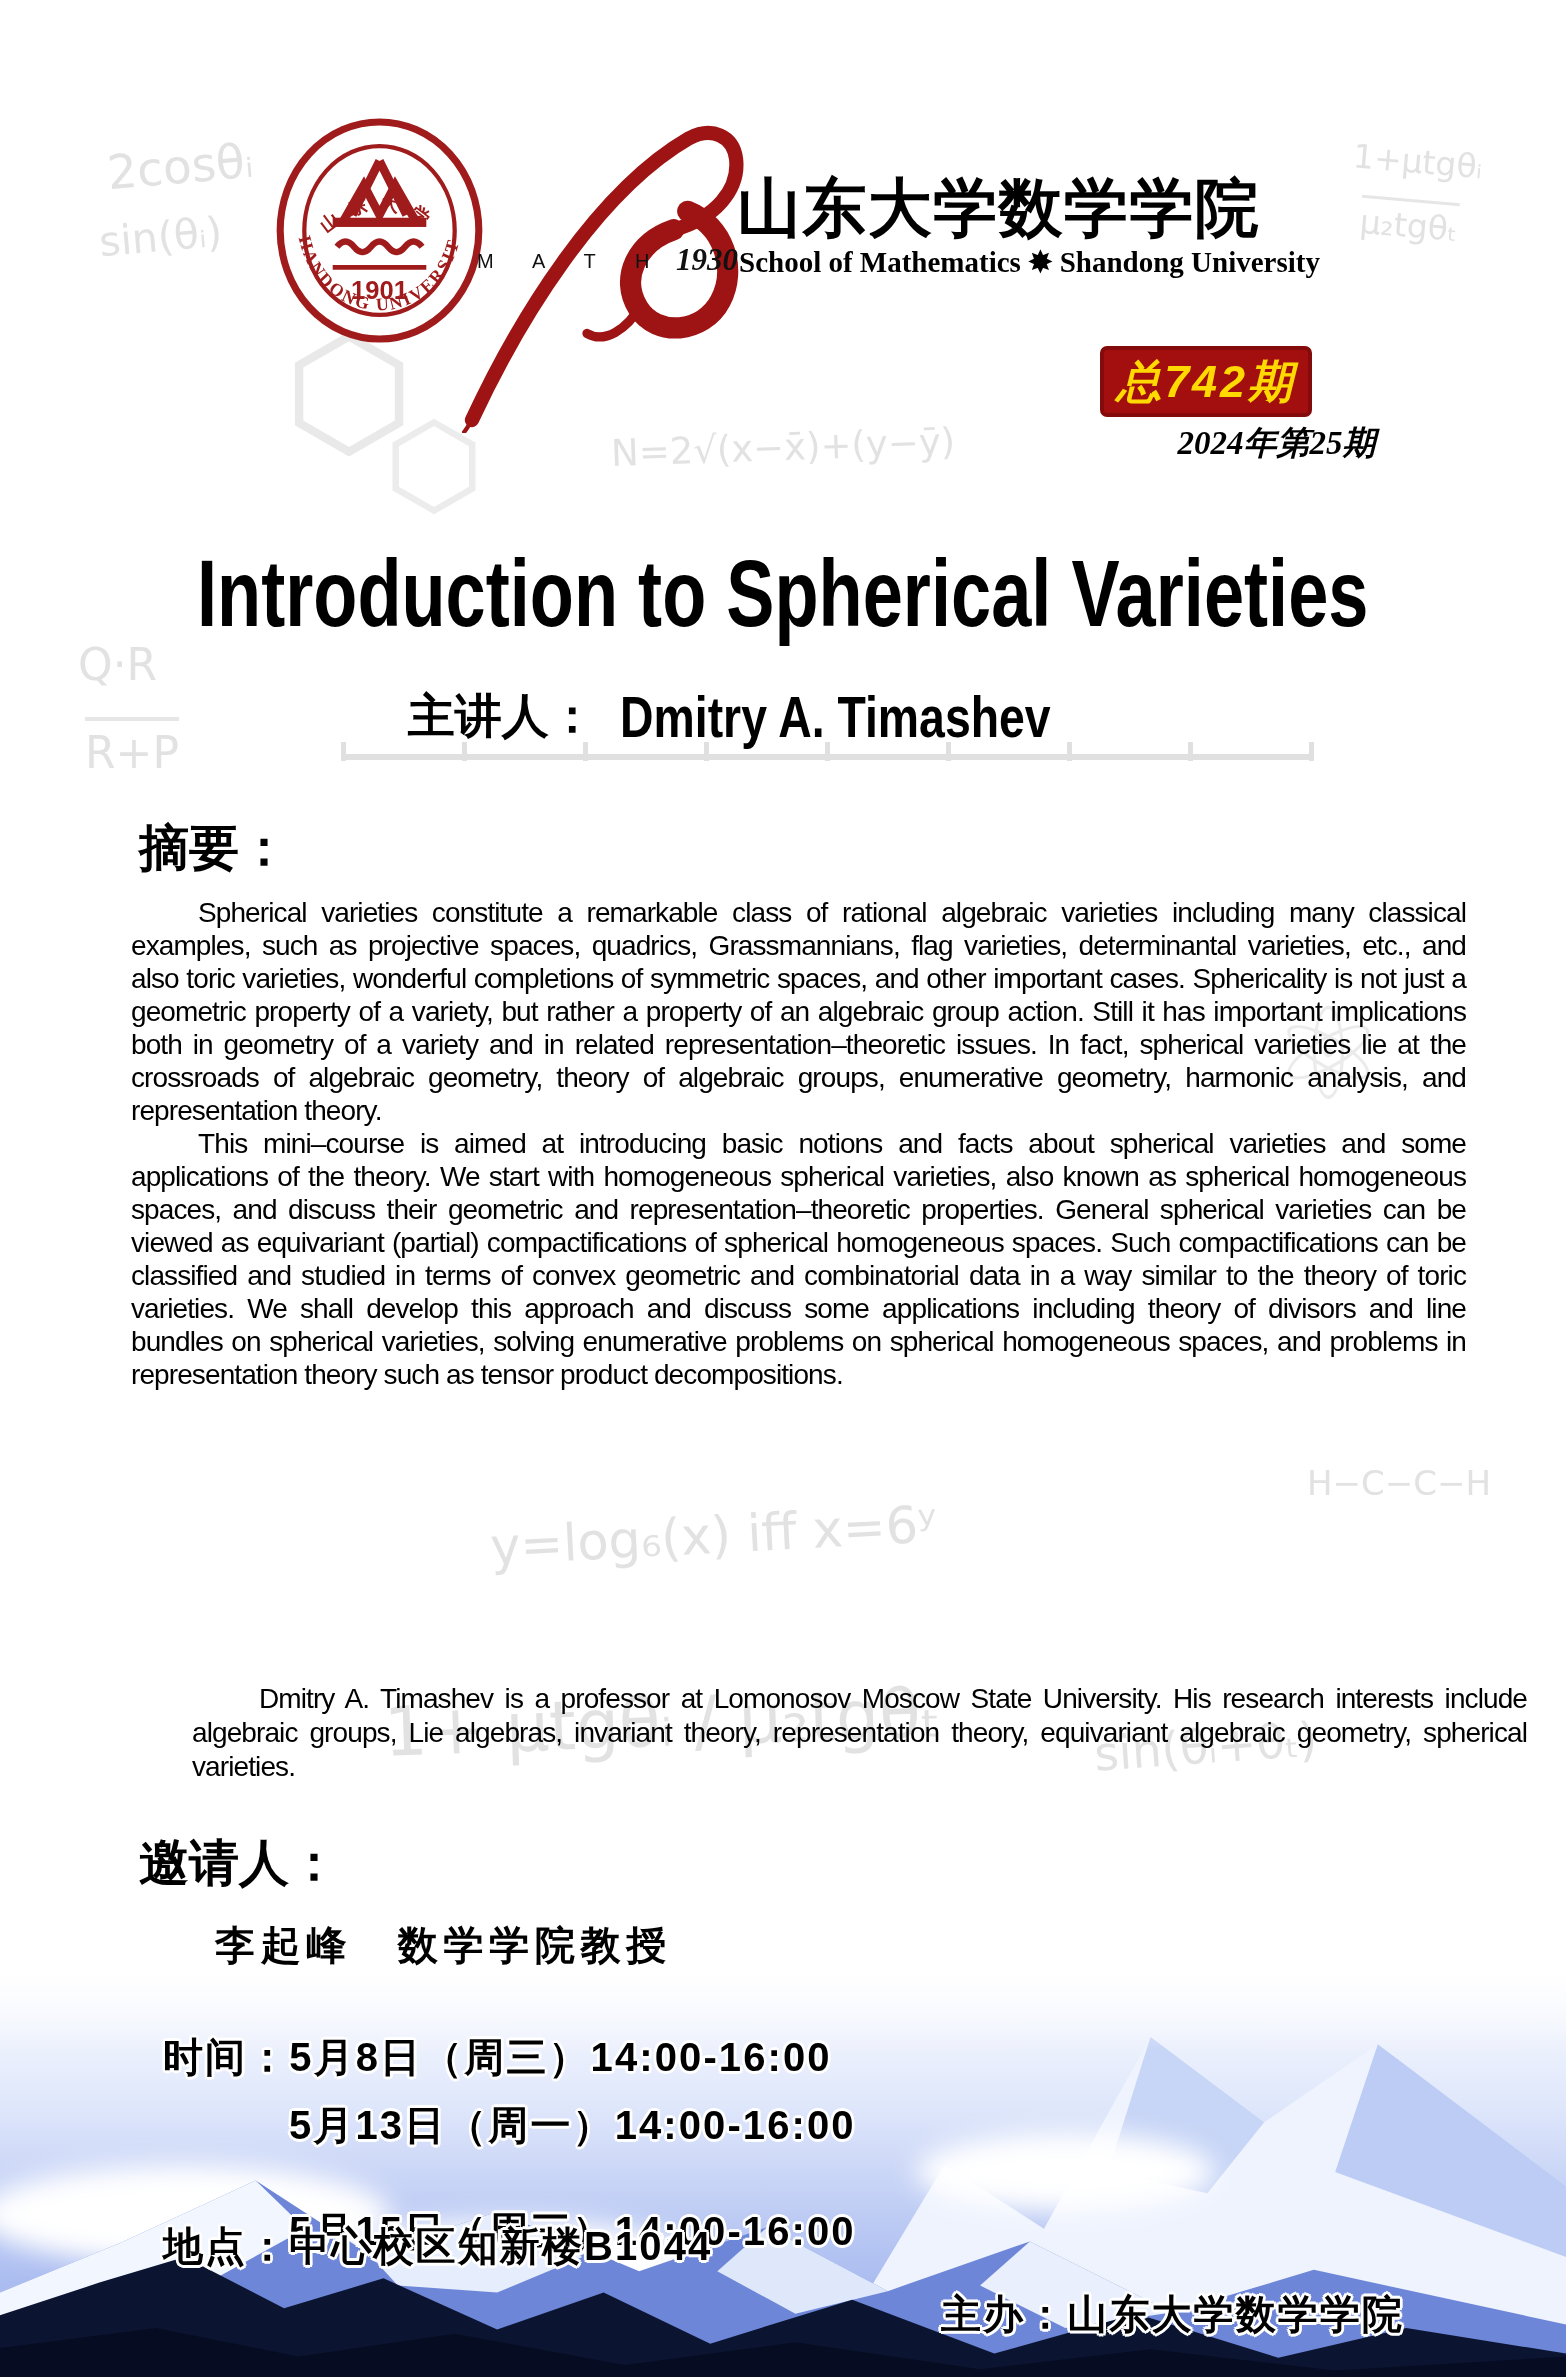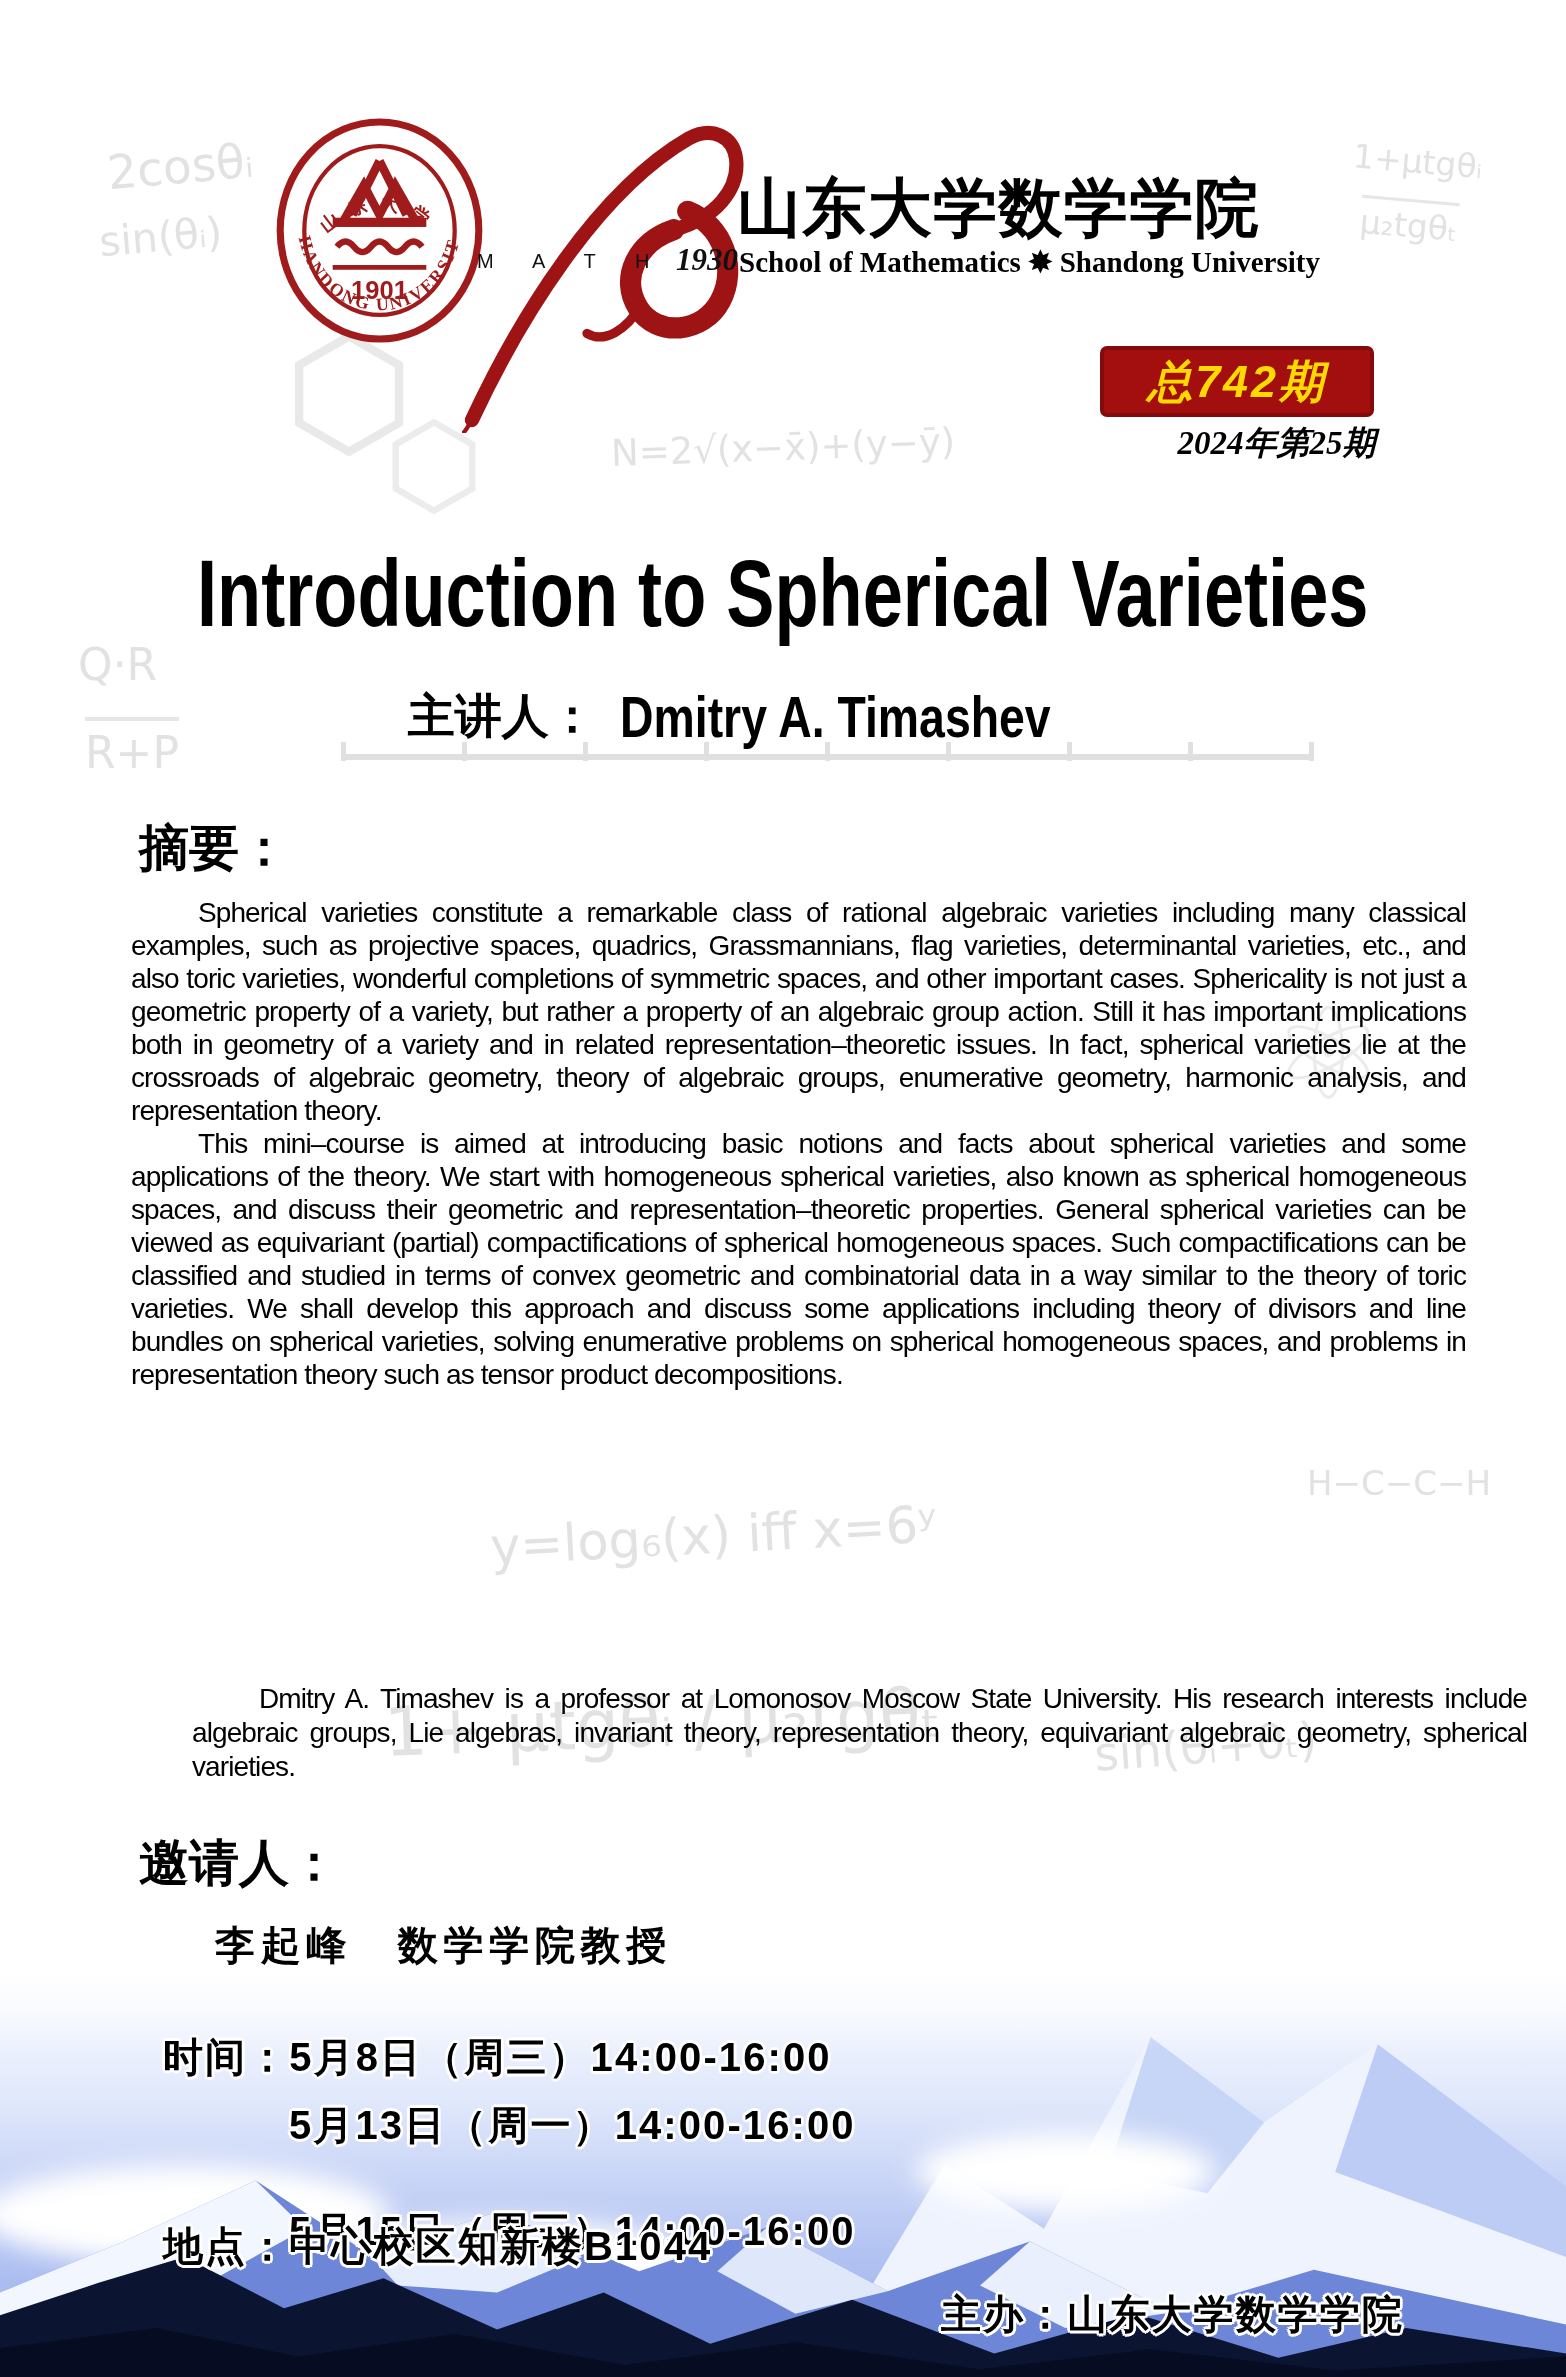--- a/index.html
+++ b/index.html
@@ -32,21 +32,21 @@
                 color:#111;font-weight:500;}
   .year1930{position:absolute;left:676px;top:242px;z-index:3;font-size:31px;font-style:italic;
             font-family:"Liberation Serif",serif;font-weight:700;color:#111;}
   .cn-name{position:absolute;left:737px;top:165px;z-index:2;font-size:64px;font-weight:900;
            font-family:"Liberation Serif",serif;letter-spacing:1.4px;white-space:nowrap;}
   .en-name{position:absolute;left:739px;top:245px;z-index:2;font-size:29px;font-weight:700;
            font-family:"Liberation Serif",serif;white-space:nowrap;}
   
   .forum-title{position:absolute;left:445px;top:313px;z-index:2;font-size:122px;font-weight:900;
                font-family:"Liberation Serif",serif;color:#8e1111;letter-spacing:11.4px;white-space:nowrap;line-height:1;}
-  .badge{position:absolute;left:1100px;top:346px;z-index:2;width:274px;height:71px;
+  .badge{position:absolute;left:1100px;top:346px;z-index:2;width:212px;height:71px;
          background:#a30f0f;border:4.3px solid #840b0b;border-radius:7px;
          display:flex;align-items:center;justify-content:center;box-sizing:border-box;}
   .badge-text{font-size:45px;font-weight:900;font-style:italic;color:#ffd900;letter-spacing:2.8px;white-space:nowrap;}
   .badge-sub{position:absolute;left:1150px;top:421px;z-index:2;width:253px;text-align:center;
              font-size:33px;font-weight:900;font-style:italic;font-family:"Liberation Serif",serif;white-space:nowrap;}
   .watermark{position:absolute;left:0;top:463px;width:100%;z-index:1;text-align:center;
              font-family:"Liberation Serif",serif;font-size:47px;letter-spacing:6.4px;white-space:nowrap;
              color:#f4f4f4;-webkit-text-stroke:1.1px #cccccc;}
   
   .main-title{position:absolute;left:0;top:541px;width:100%;z-index:2;text-align:center;}

